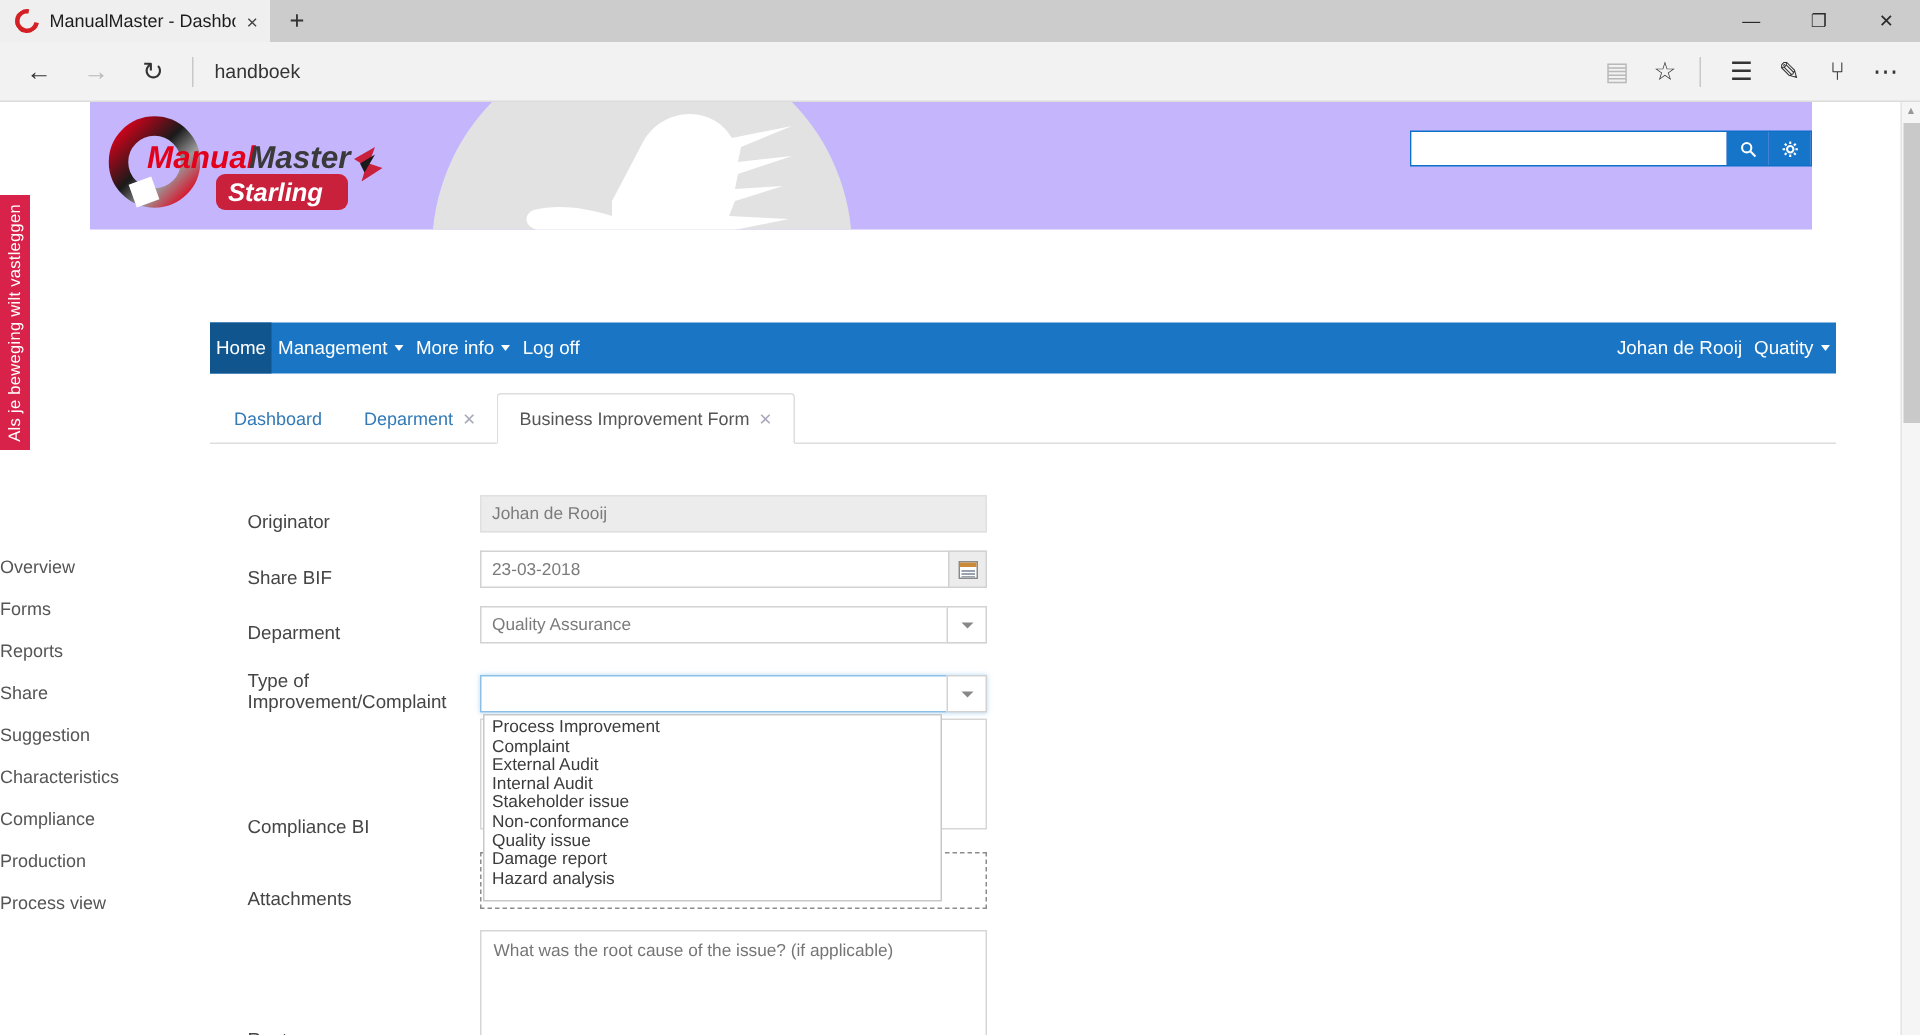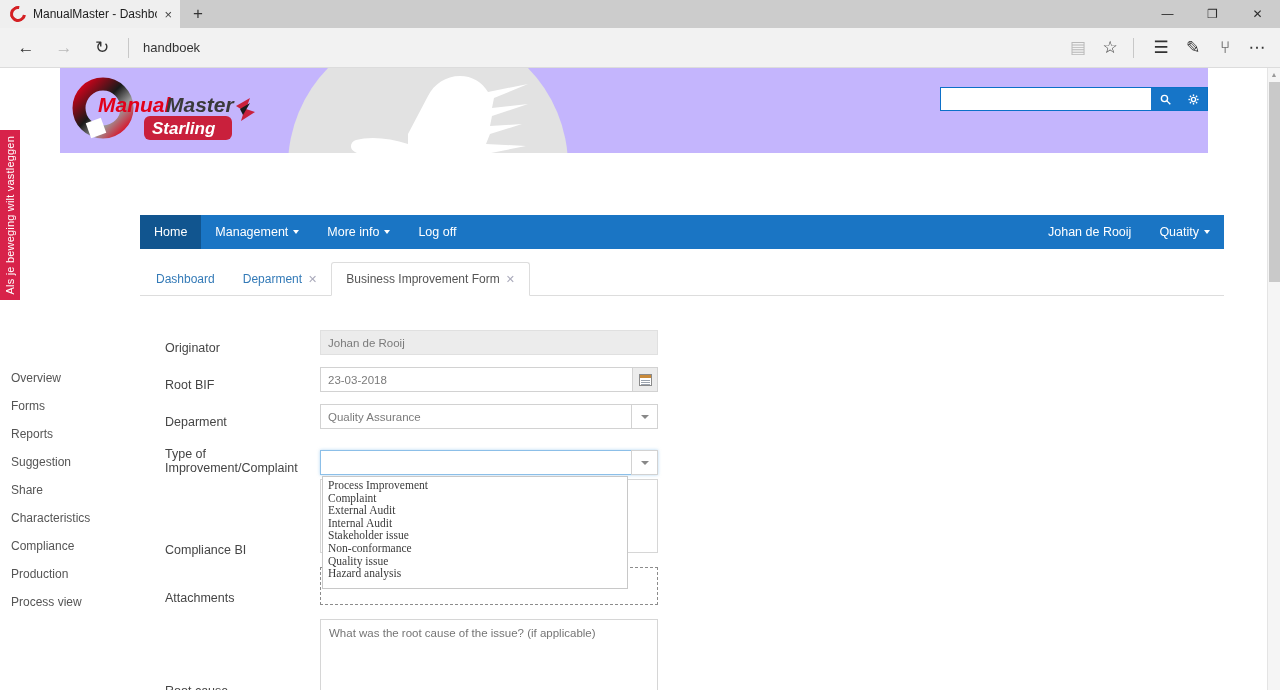--- a/index.html
+++ b/index.html
@@ -106,21 +106,21 @@
     width: 28px; height: 22px; background:#1675c8; color:#fff;
     display:flex;align-items:center;justify-content:center; font-size:12px; cursor:pointer;
   }
 
   
   .mainnav {
     position:absolute; left: 140px; top: 147px; width: 1084px; height: 34px;
     background:#1a75c4; display:flex; align-items:stretch;
   }
   .mainnav .item {
-    display:flex; align-items:center; padding: 0 14px; color:#fff;
+    display:flex; align-items:center; padding: 0 4px; color:#fff;
     font-size: 12.5px; cursor:pointer; white-space:nowrap;
   }
   .mainnav .item.active { background:#11558f; }
   .mainnav .spacer { flex:1 1 auto; }
   .caret { display:inline-block; margin-left:5px; border-left:3.5px solid transparent;
            border-right:3.5px solid transparent; border-top:4px solid #fff; }
 
   
   .tabsrow {
     position:absolute; left: 140px; top: 193px; width: 1084px; height: 35px;
@@ -134,21 +134,21 @@
   .ptab .x { color:#aab; font-size: 11px; }
   .ptab.active {
     color:#555; background:#fff; border:1px solid #ddd; border-bottom:1px solid #fff;
     border-radius: 3px 3px 0 0;
     text-align: center;
   }
 
   
   .sidebar { position:absolute; left: 0px; top: 296px; width: 140px; }
   .sidebar .sitem {
-    height: 28px; display:flex; align-items:center; padding-left: 11px;
+    height: 28px; display:flex; align-items:center; 
     font-size: 12px; color:#555; cursor:pointer;
   }
 
   
   .form { position:absolute; left: 140px; top: 262px; width: 1084px; }
   .frow { display:flex; align-items:flex-end; margin-bottom: 12px; position:relative; }
   .flabel {
     width: 180px; padding-left: 25px; font-size: 12.5px; color:#454545;
     padding-top: 6px; flex:0 0 auto;
   }
@@ -184,21 +184,21 @@
 
   .combo-input { padding-right: 32px; }
 
   .dropdown {
     position:absolute; left: 2px; top: 26px; width: 306px;
     background:#fff; border:1px solid #c8c8c8; z-index: 40;
     padding: 2px 0 8px 0;
   }
   .ditem {
     padding: 0px 5px; font-size: 11.5px; color:#3b3b3b; line-height: 12.6px;
-    cursor:pointer; white-space:nowrap;font-family:Liberation Serif, serif;
+    cursor:pointer; white-space:nowrap;
   }
 
   .ta {
     width: 100%; border:1px solid #d6d6d6; background:#fff; resize:none; outline:none;
     font-size: 11.5px; color:#9a9a9a; padding: 7px 8px;
     font-family: "Liberation Sans", sans-serif;
   }
   .dropzone {
     width: 100%; height: 38px; border: 1px dashed #8c8c8c; background:#fff;
   }
@@ -344,24 +344,24 @@
       <div class="sitem">
           <span>Overview</span>
         </div>
       <div class="sitem">
           <span>Forms</span>
         </div>
       <div class="sitem">
           <span>Reports</span>
         </div>
       <div class="sitem">
+          <span>Share</span>
+        </div>
+      <div class="sitem">
           <span>Suggestion</span>
-        </div>
-      <div class="sitem">
-          <span>Share</span>
         </div>
       <div class="sitem">
           <span>Characteristics</span>
         </div>
       <div class="sitem">
           <span>Compliance</span>
         </div>
       <div class="sitem">
           <span>Production</span>
         </div>
@@ -373,21 +373,21 @@
     <div class="form">
 
       <div class="frow">
         <div class="flabel">Originator</div>
         <div class="fctrl">
           <input class="inp readonly" readonly="" value="Johan de Rooij" style="">
         </div>
       </div>
 
       <div class="frow">
-        <div class="flabel">Root BIF</div>
+        <div class="flabel">Share BIF</div>
         <div class="fctrl with-addon">
           <input class="inp" value="23-03-2018" style="">
           <div class="addon">
               <span class="cal-ic"></span>
             </div>
         </div>
       </div>
 
       <div class="frow">
         <div class="flabel">Deparment</div>
@@ -408,20 +408,21 @@
             </div>
 
           <div class="dropdown">
             <div class="ditem">Process Improvement</div>
             <div class="ditem">Complaint</div>
             <div class="ditem">External Audit</div>
             <div class="ditem">Internal Audit</div>
             <div class="ditem">Stakeholder issue</div>
             <div class="ditem">Non-conformance</div>
             <div class="ditem">Quality issue</div>
+            <div class="ditem">Damage report</div>
             <div class="ditem">Hazard analysis</div>
           </div>
         </div>
       </div>
 
       <div class="frow" style="margin-bottom:10px;">
         <div class="flabel" style="padding-top:2px;">Compliance BI</div>
         <div class="fctrl">
           <textarea class="ta" rows="4" style="height: 74px;" placeholder=""></textarea>
         </div>

